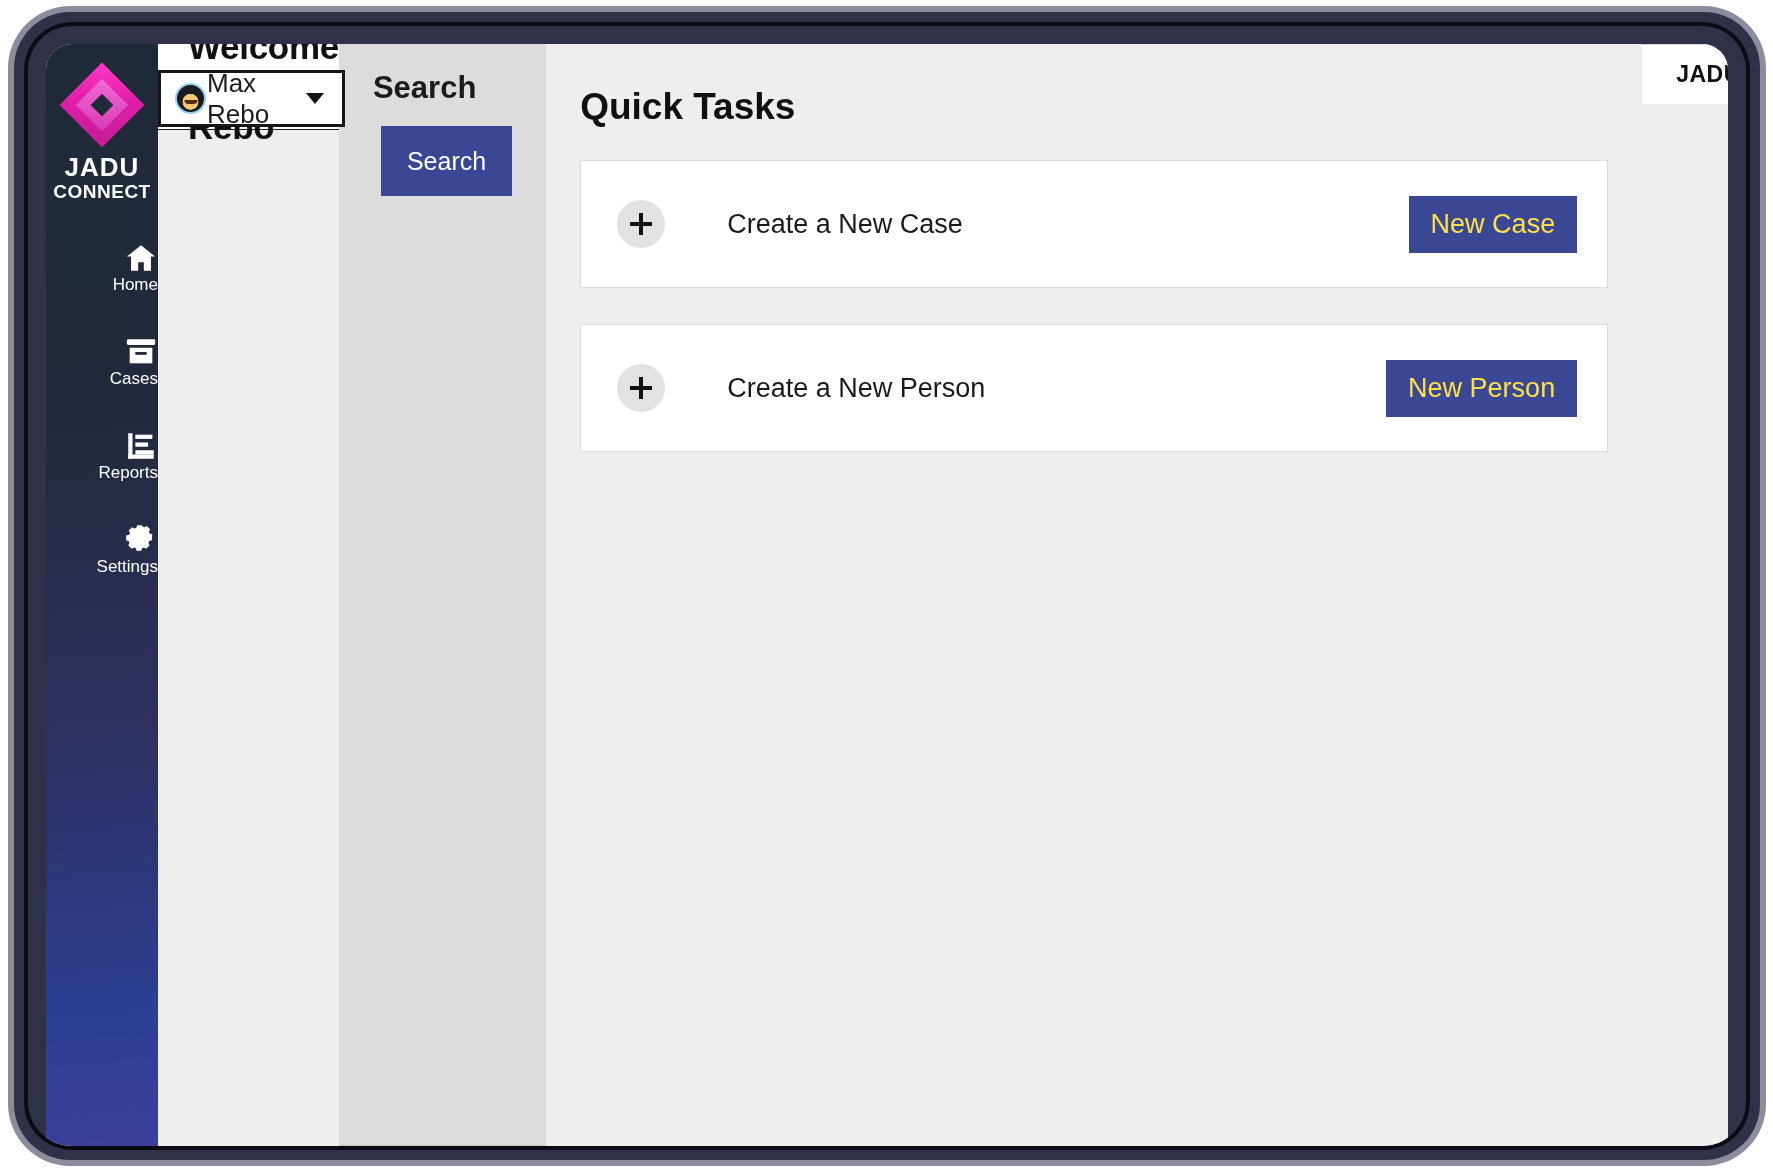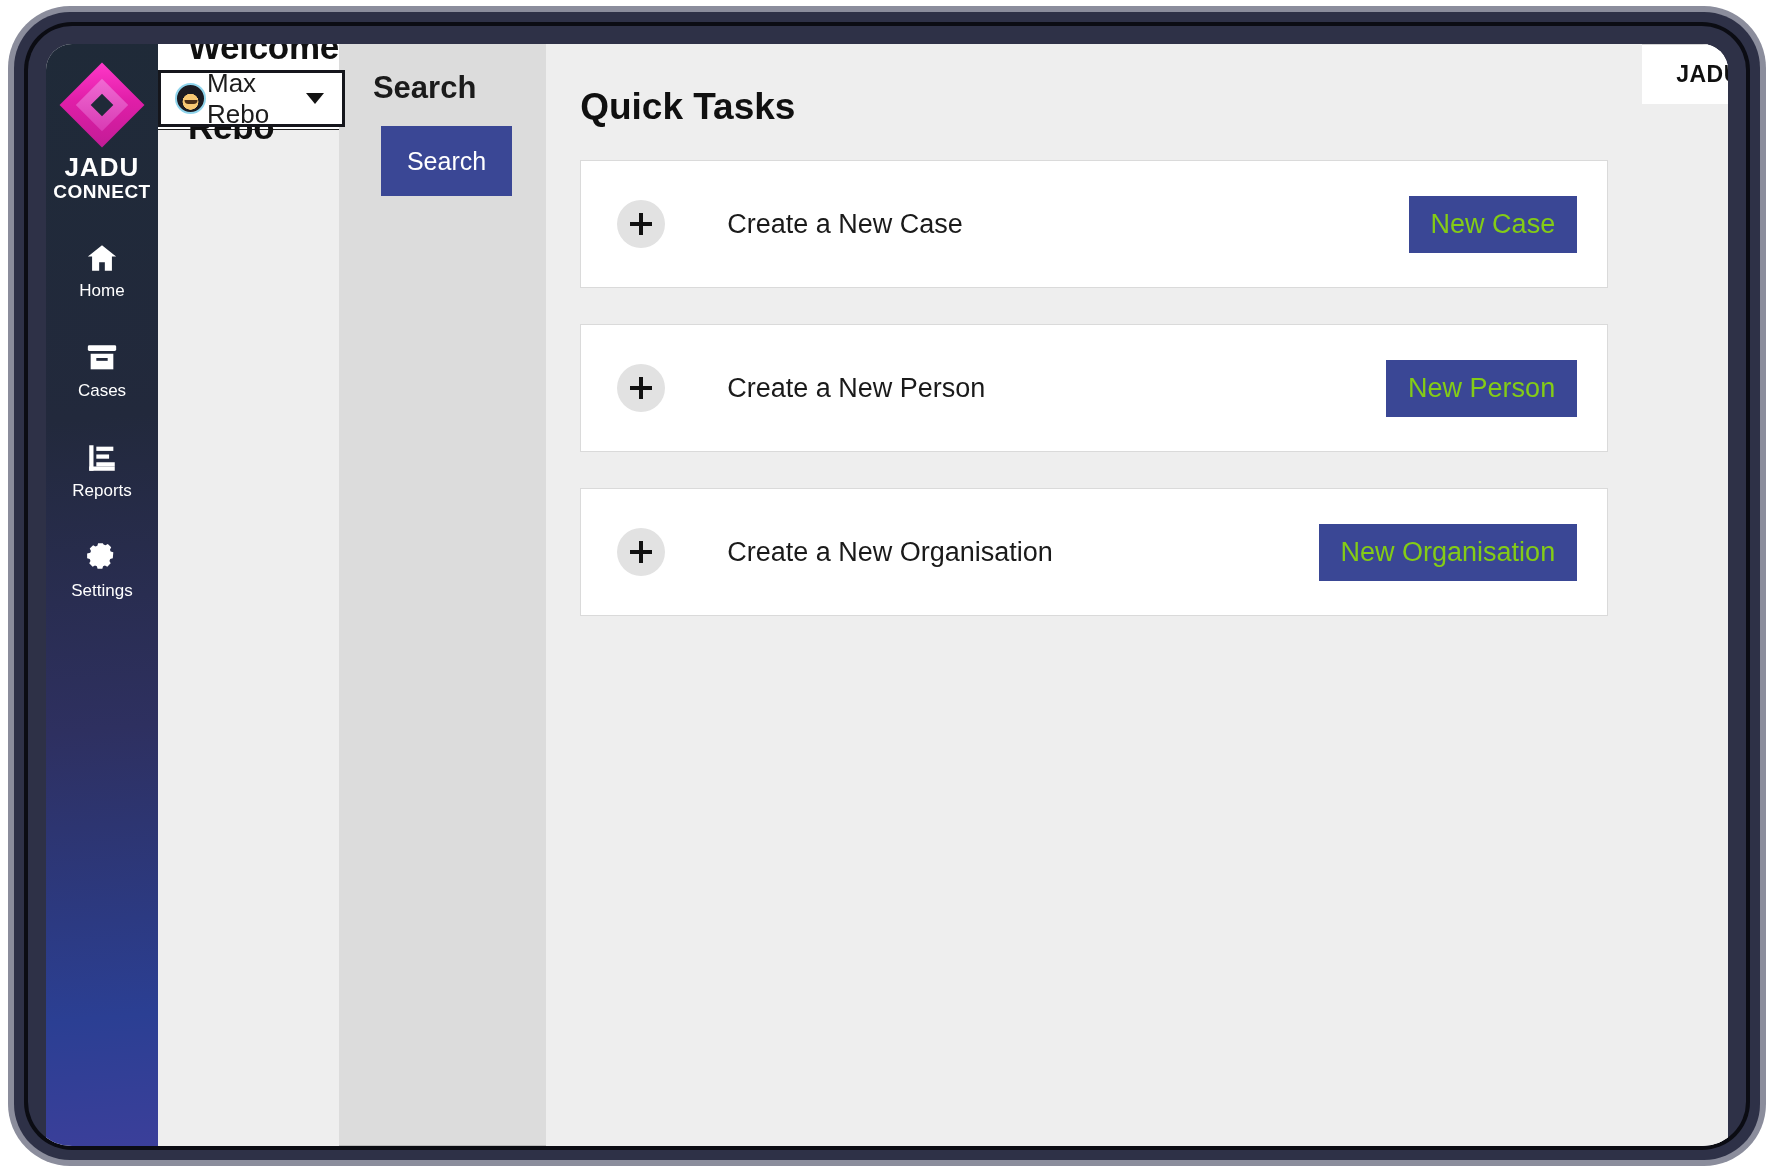--- a/index.html
+++ b/index.html
@@ -89,22 +89,21 @@
     font-size: 19px;
     letter-spacing: 0.5px;
     margin-top: 1px;
   }
 
   .nav-item {
     width: 100%;
     margin-top: 40px;
     display: flex;
     flex-direction: column;
-    align-items: center;
-    gap: 6px;
+    align-items: flex-end;
     cursor: pointer;
   }
   .nav-item:first-of-type { margin-top: 44px; }
   .nav-ico { width: 34px; height: 34px; display: block; }
   .nav-ico svg { display:block; width:100%; height:100%; fill:#ffffff; }
   .nav-label {
     color: #ffffff;
     font-size: 17px;
   }
 
@@ -256,21 +255,21 @@
   .plus-circle::before { width: 22px; height: 4px; }
   .plus-circle::after  { width: 4px; height: 22px; }
   .task-label {
     margin-left: 22px;
     font-size: 27px;
     color: #1a1a1a;
   }
   .task-btn {
     margin-left: auto;
     background: #3a4795;
-    color: #84cc16;
+    color: #fde047;
     border: none;
     font-size: 27px;
     font-family: "Liberation Sans", sans-serif;
     height: 57px;
     padding: 0 22px;
     cursor: pointer;
   }
 
   
   #footer {
@@ -380,25 +379,20 @@
             <span class="task-label">Create a New Case</span>
             <button class="task-btn">New Case</button>
           </div>
 
           <div class="task-card">
             <span class="plus-circle"></span>
             <span class="task-label">Create a New Person</span>
             <button class="task-btn">New Person</button>
           </div>
 
-          <div class="task-card">
-            <span class="plus-circle"></span>
-            <span class="task-label">Create a New Organisation</span>
-            <button class="task-btn">New Organisation</button>
-          </div>
         </section>
 
         <footer id="footer">
           <span id="footer-logo">JADU</span>
           <span>© 2022</span>
         </footer>
 
       </div>
     </div>
    </div>

